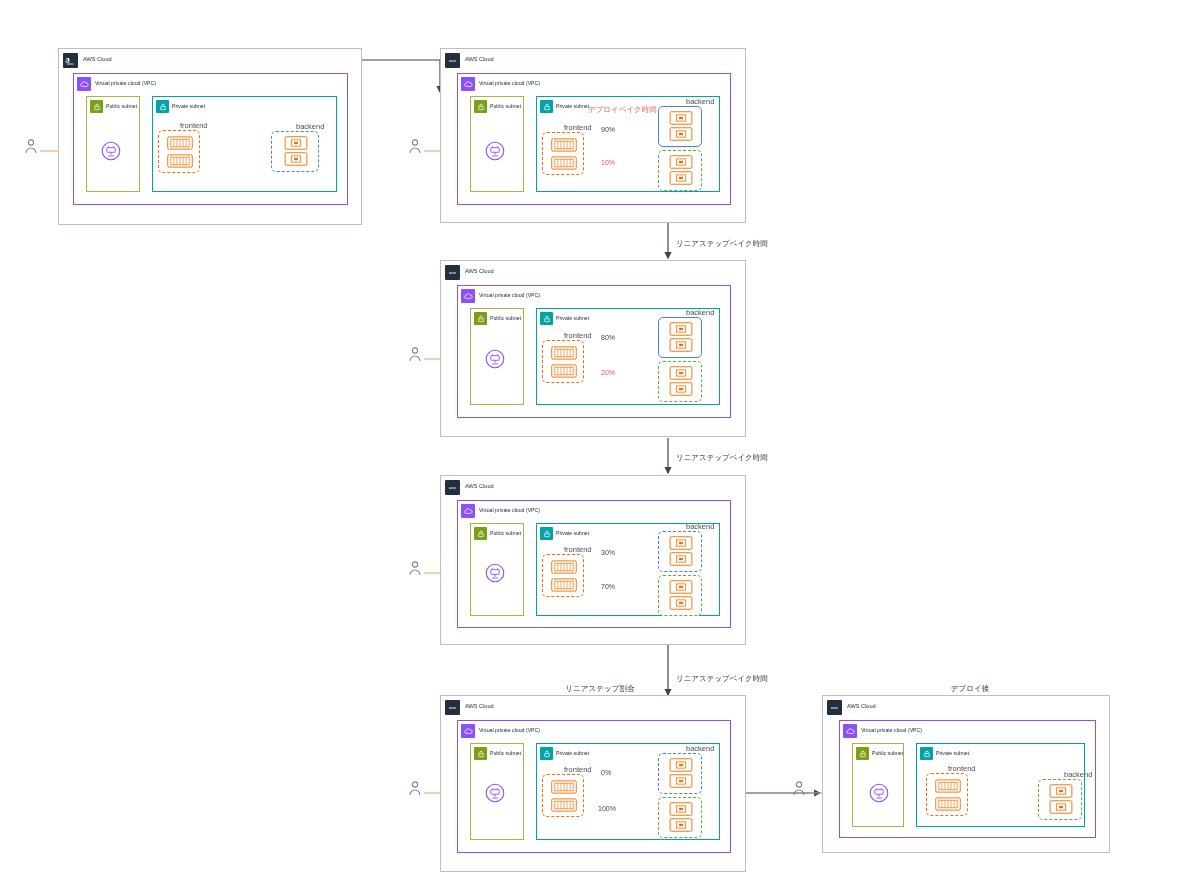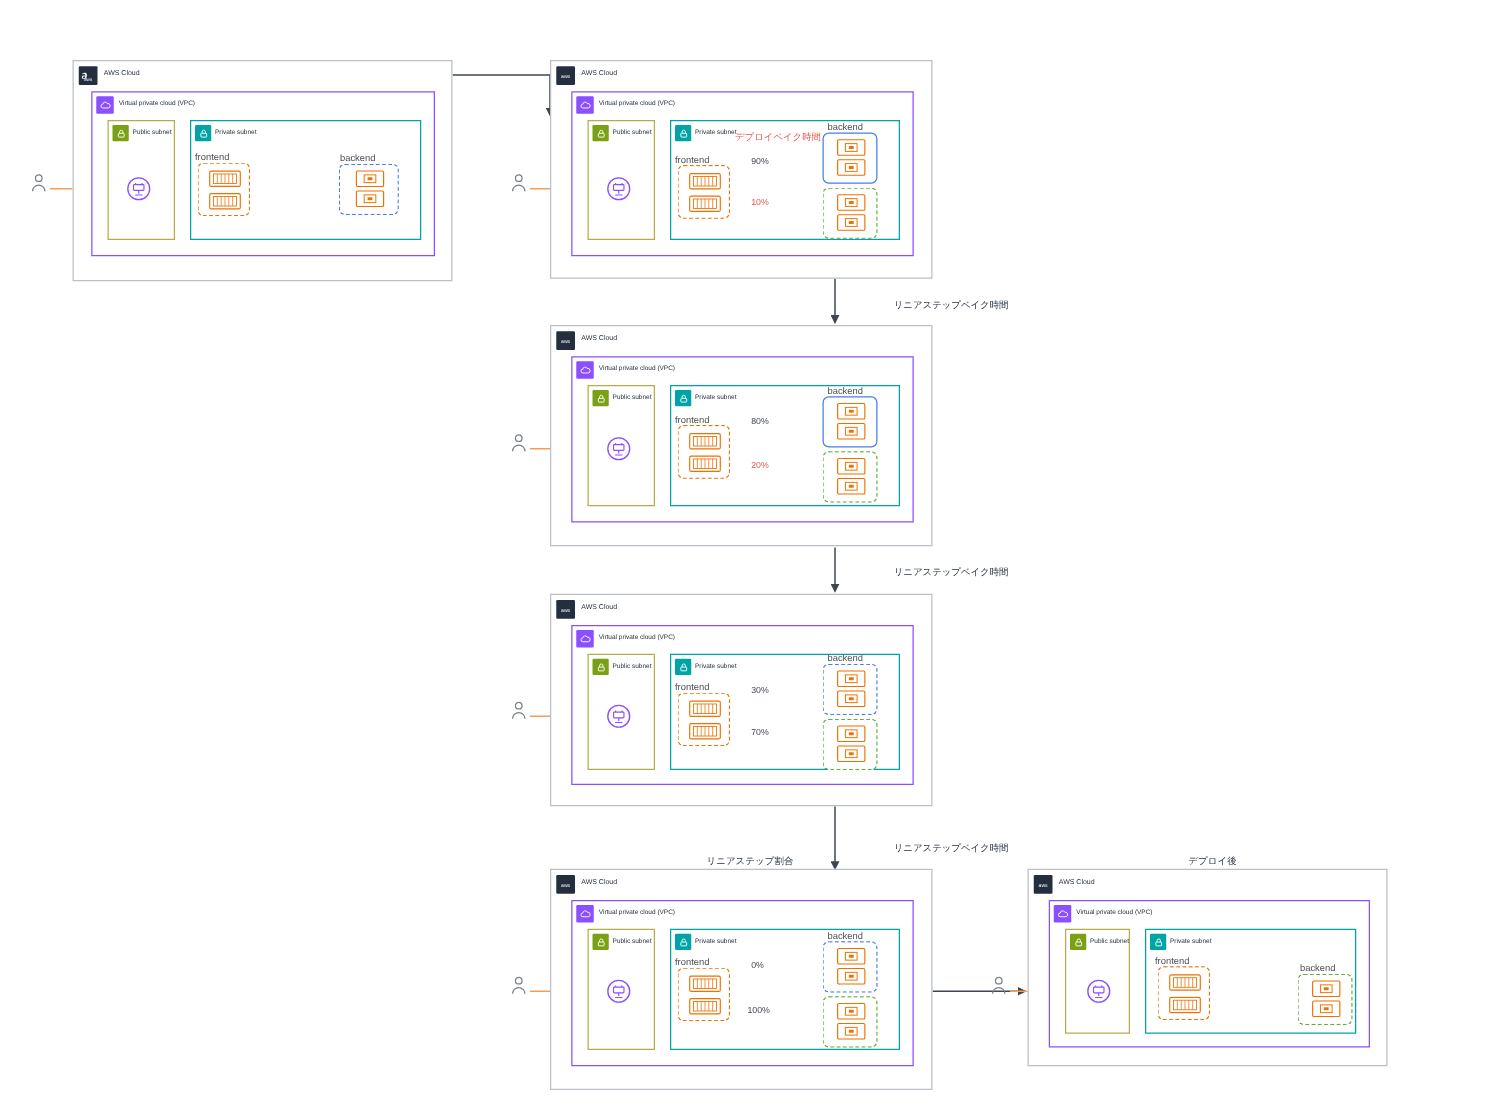--- a/index.html
+++ b/index.html
@@ -41,36 +41,36 @@
   .sn-badge.public{background:#7aa116;}
   .sn-badge.private{background:#00a4a6;}
   .sn-label{position:absolute;left:19px;top:6px;font-size:5.2px;color:#232f3e;white-space:nowrap;}
 
   
   .group{position:absolute;box-sizing:border-box;border-radius:5px;background:#fff;}
   .group.orange{border:1.1px dashed #ed7100;}
   .group.blue{border:1.1px dashed #4a7ee8;}
   .group.blue-solid{border:1.1px solid #4a7ee8;}
   .group.green{border:1.1px dashed #63ad3e;}
-  .group-label{position:absolute;font-size:7.5px;color:#4a4f55;white-space:nowrap;}
+  .group-label{position:absolute;font-size:7.5px;color:#4a4f55;white-space:nowrap;margin-left:24px;}
 
   
   .icon{position:absolute;}
   .icon svg{display:block;}
 
   
   .svg-layer{position:absolute;left:0;top:0;width:1200px;height:896px;pointer-events:none;}
 
   .pct{
     position:absolute;font-size:7px;white-space:nowrap;font-family:"Liberation Sans",sans-serif;
   }
   .pct.dark{color:#3f4650;}
   .pct.red{color:#e8554d;}
   .anno-red{position:absolute;font-size:7.5px;color:#e8554d;white-space:nowrap;}
-  .flow-label{position:absolute;font-size:7.5px;color:#232f3e;white-space:nowrap;margin-left:39px;}
+  .flow-label{position:absolute;font-size:7.5px;color:#232f3e;white-space:nowrap;}
 </style>
 </head>
 <body>
 
 <div class="stage">
 
   <svg class="svg-layer">
     <defs>
       <marker id="ar-dark" markerWidth="6" markerHeight="6" refX="5" refY="3" orient="auto">
         <path d="M0,0 L6,3 L0,6 z" fill="#3f4650"></path>

